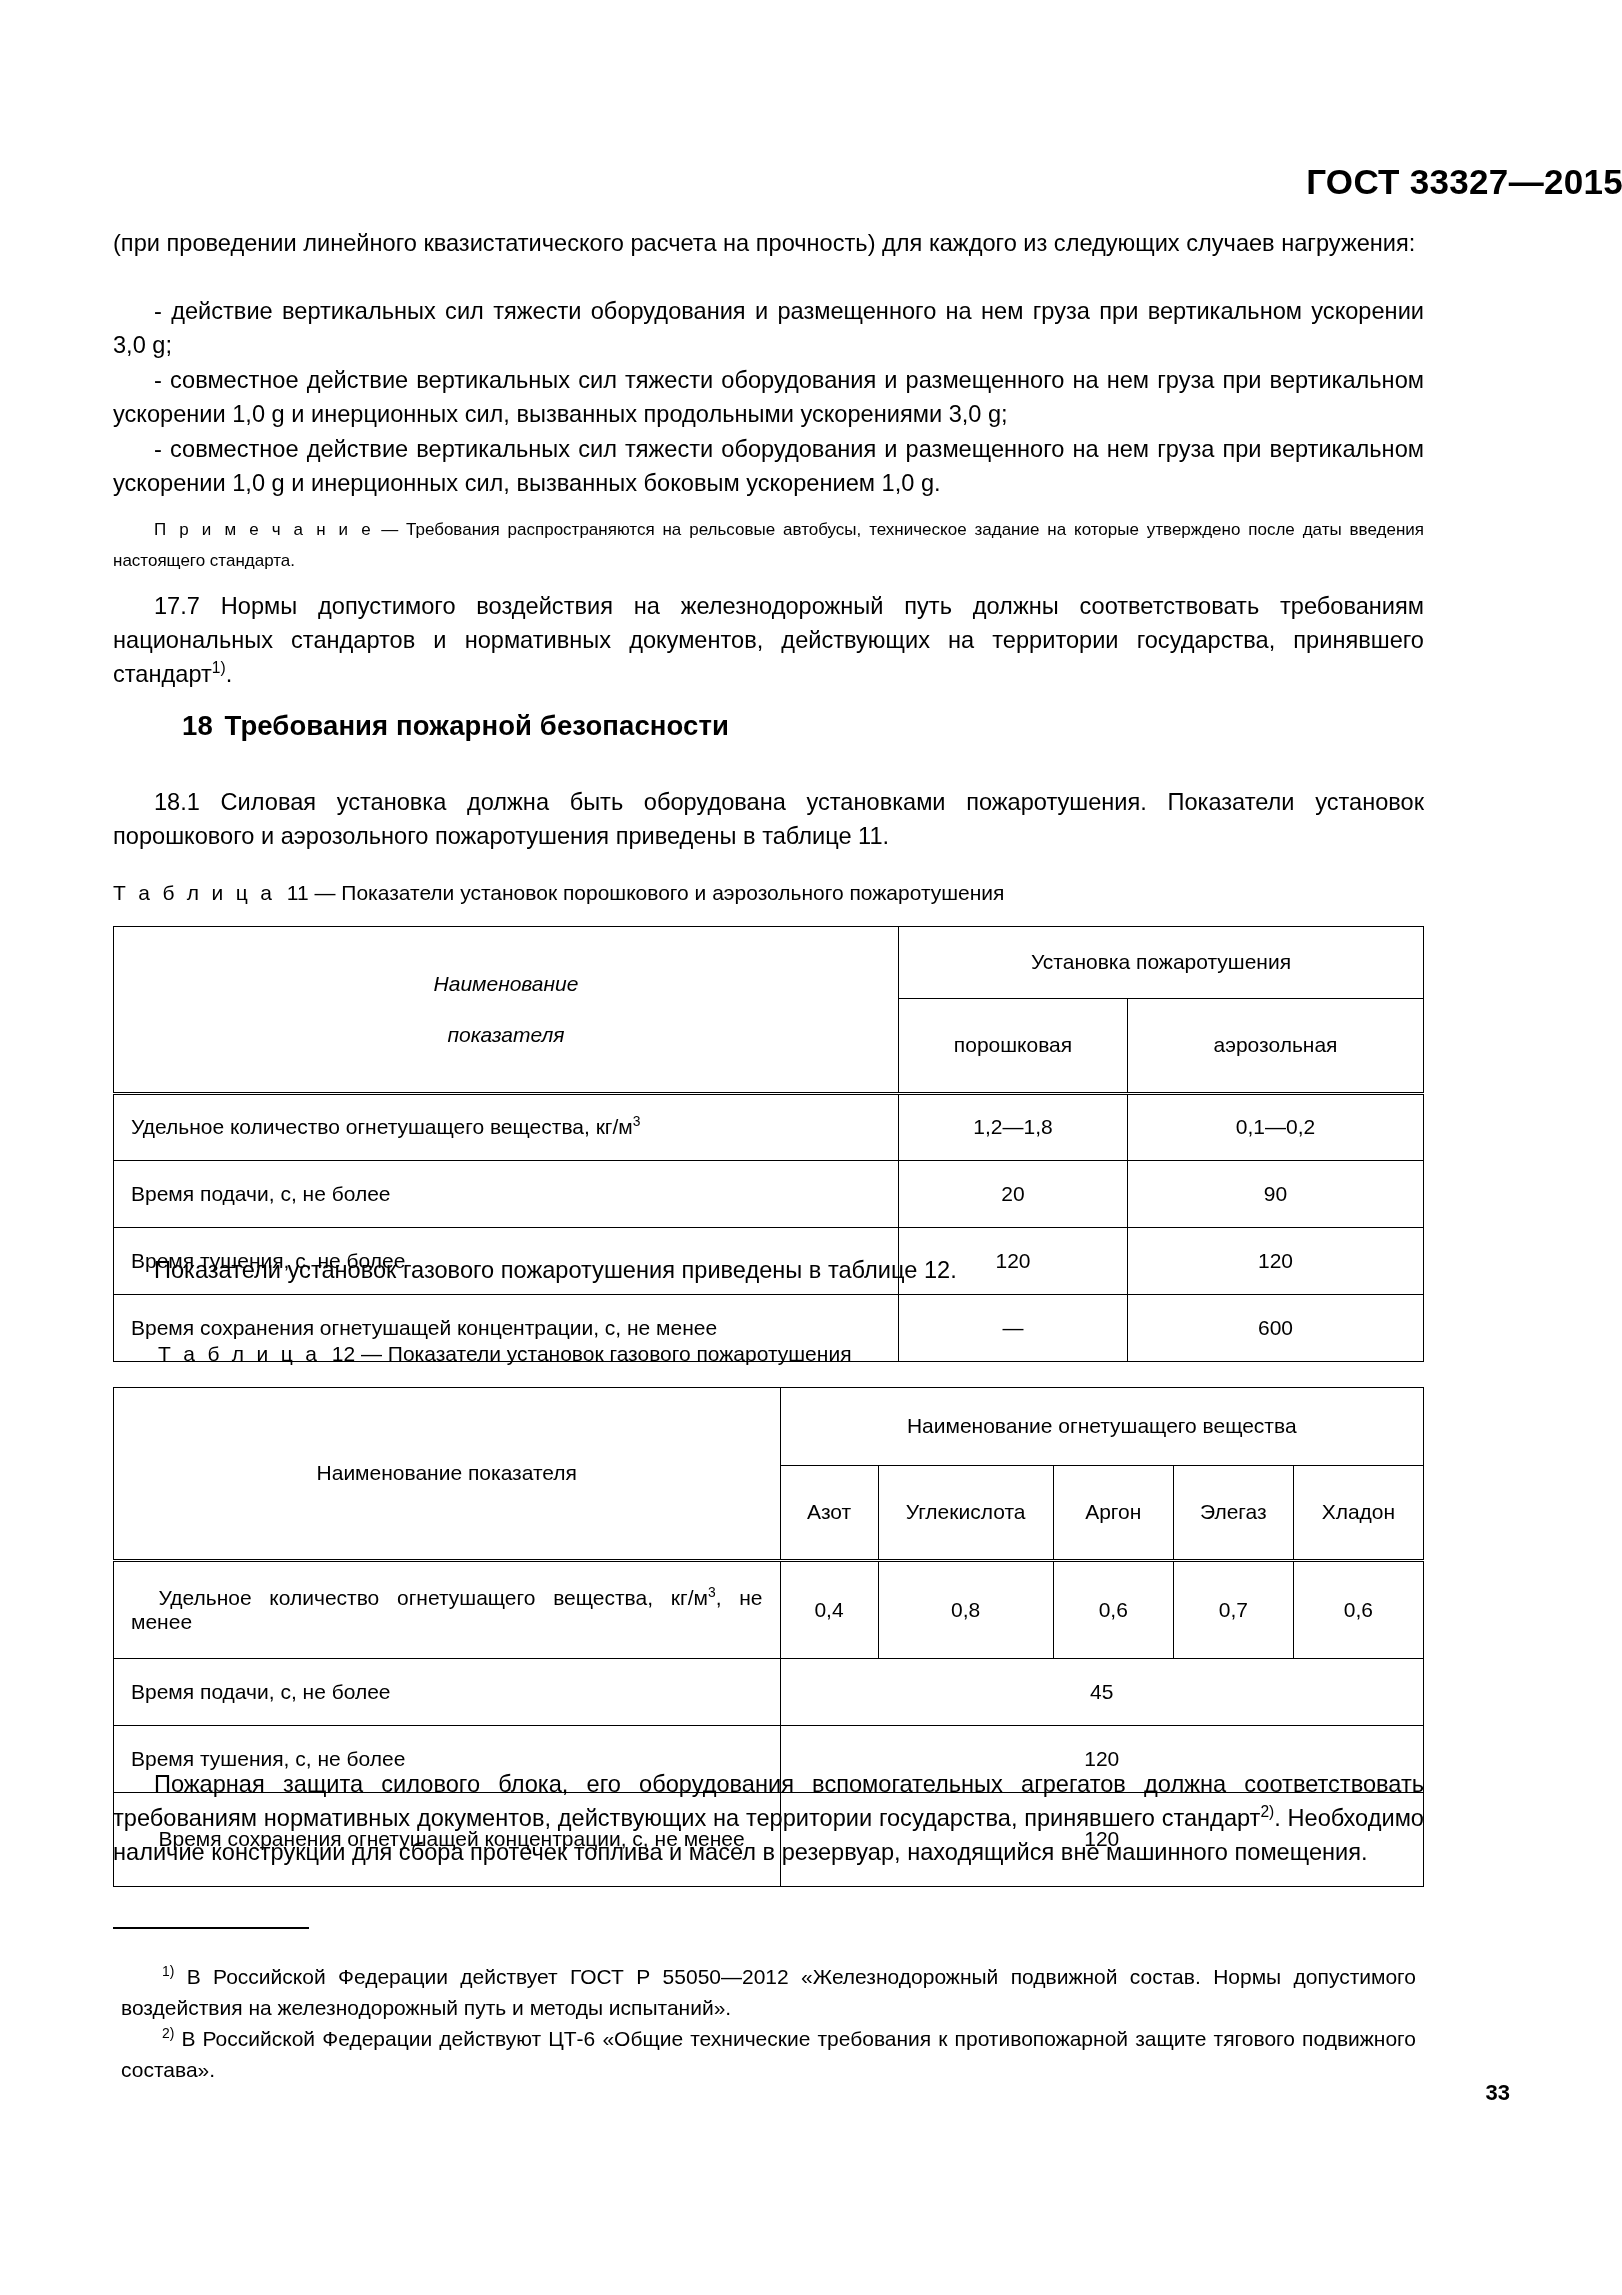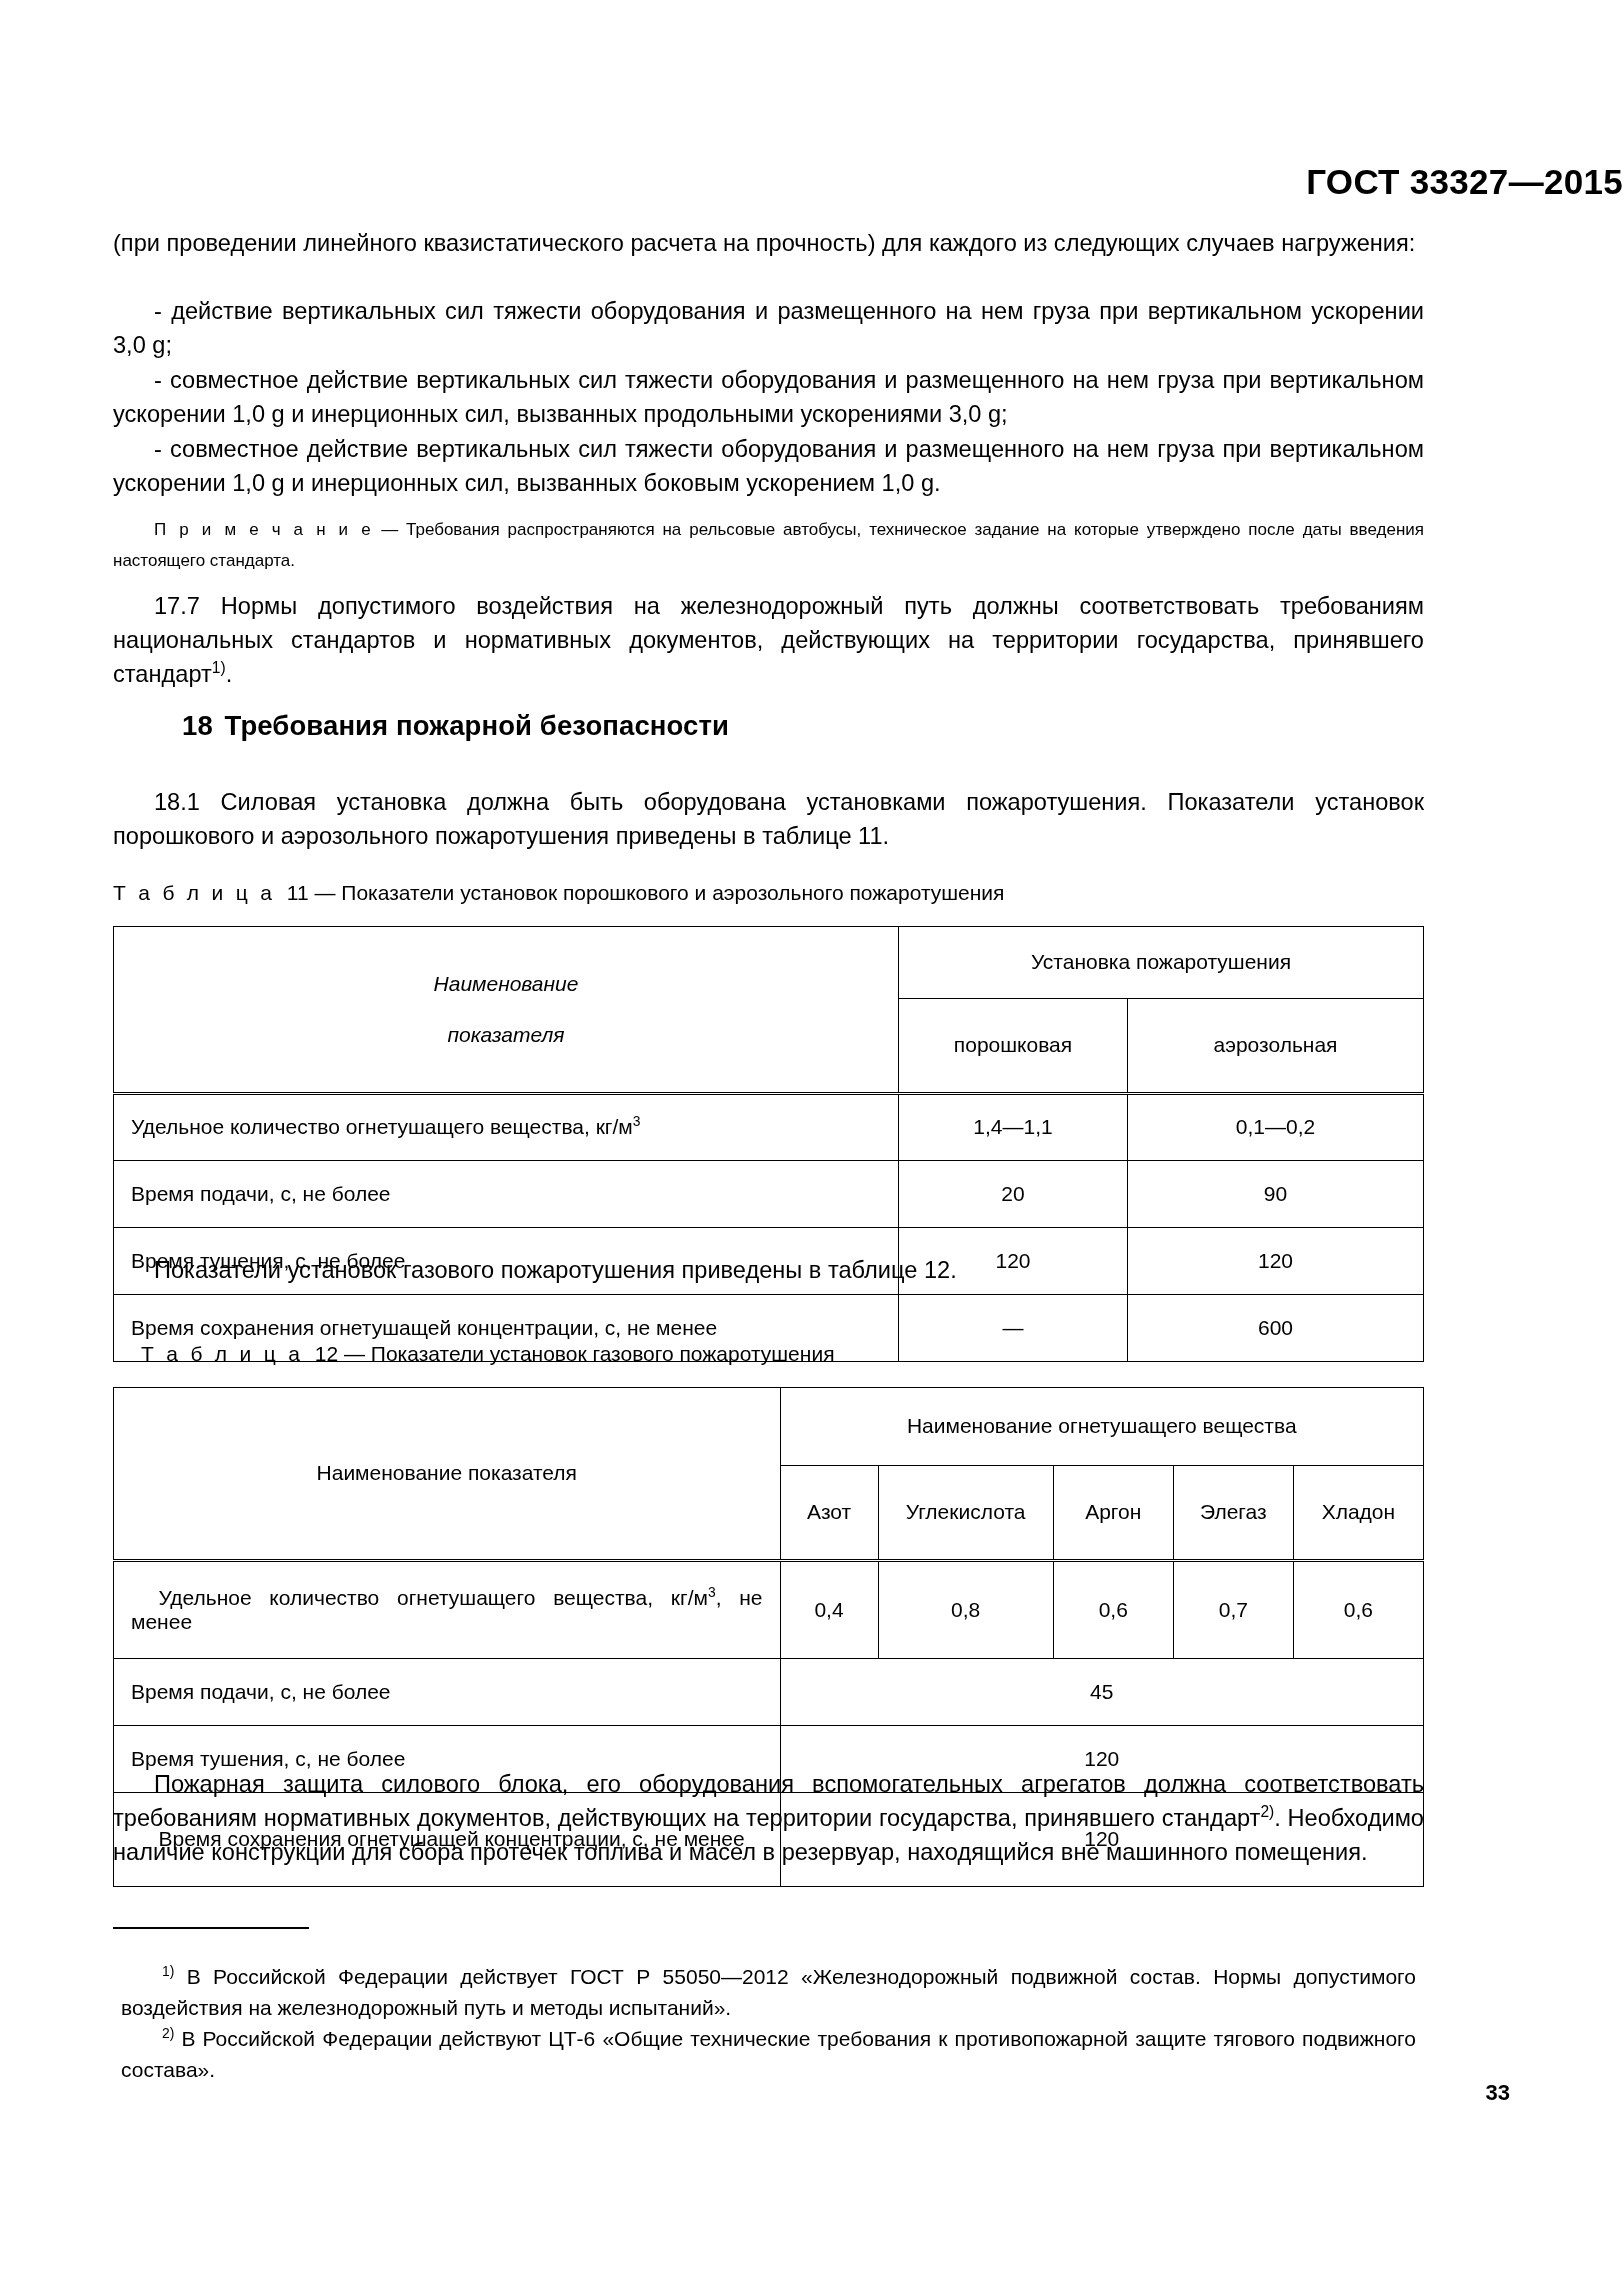--- a/index.html
+++ b/index.html
@@ -203,21 +203,21 @@
           </td>
           <td class="hdr-cell" colspan="2" style="height:63px;">Установка пожаротушения</td>
         </tr>
         <tr>
           <td class="hdr-cell thickbottom c2" style="height:85px;">порошковая</td>
           <td class="hdr-cell thickbottom c3">аэрозольная</td>
         </tr>
 
         <tr>
           <td class="lbl" style="height:58px;"><span>Удельное количество огнетушащего вещества, кг/м</span><sup>3</sup></td>
-          <td class="val">1,4—1,1</td>
+          <td class="val">1,2—1,8</td>
           <td class="val">0,1—0,2</td>
         </tr>
         <tr>
           <td class="lbl" style="height:58px;">Время подачи, с, не более</td>
           <td class="val">20</td>
           <td class="val">90</td>
         </tr>
         <tr>
           <td class="lbl" style="height:58px;">Время тушения, с, не более</td>
           <td class="val">120</td>
@@ -229,21 +229,21 @@
           <td class="val">600</td>
         </tr>
       </tbody>
     </table>
   </div>
 
   <div class="body-block" style="left:113px; top:1253px;">
     <p class="just last-nojust"><span class="indent"></span><span>Показатели установок газового пожаротушения приведены в таблице 12.</span></p>
   </div>
 
-  <div class="body-block" style="left:113px; top:1341px;padding-left:28px;">
+  <div class="body-block" style="left:130px; top:1341px;padding-left:28px;">
     <div class="tbl-caption"><span class="sp">Т а б л и ц а</span>&nbsp;&nbsp;<span>12</span><span> — Показатели установок газового пожаротушения</span></div>
   </div>
 
   <div class="body-block" style="left:113px; top:1387px;">
     <table class="gost t12">
       <colgroup>
           <col class="d1">
           <col class="d2">
           <col class="d3">
           <col class="d4">

